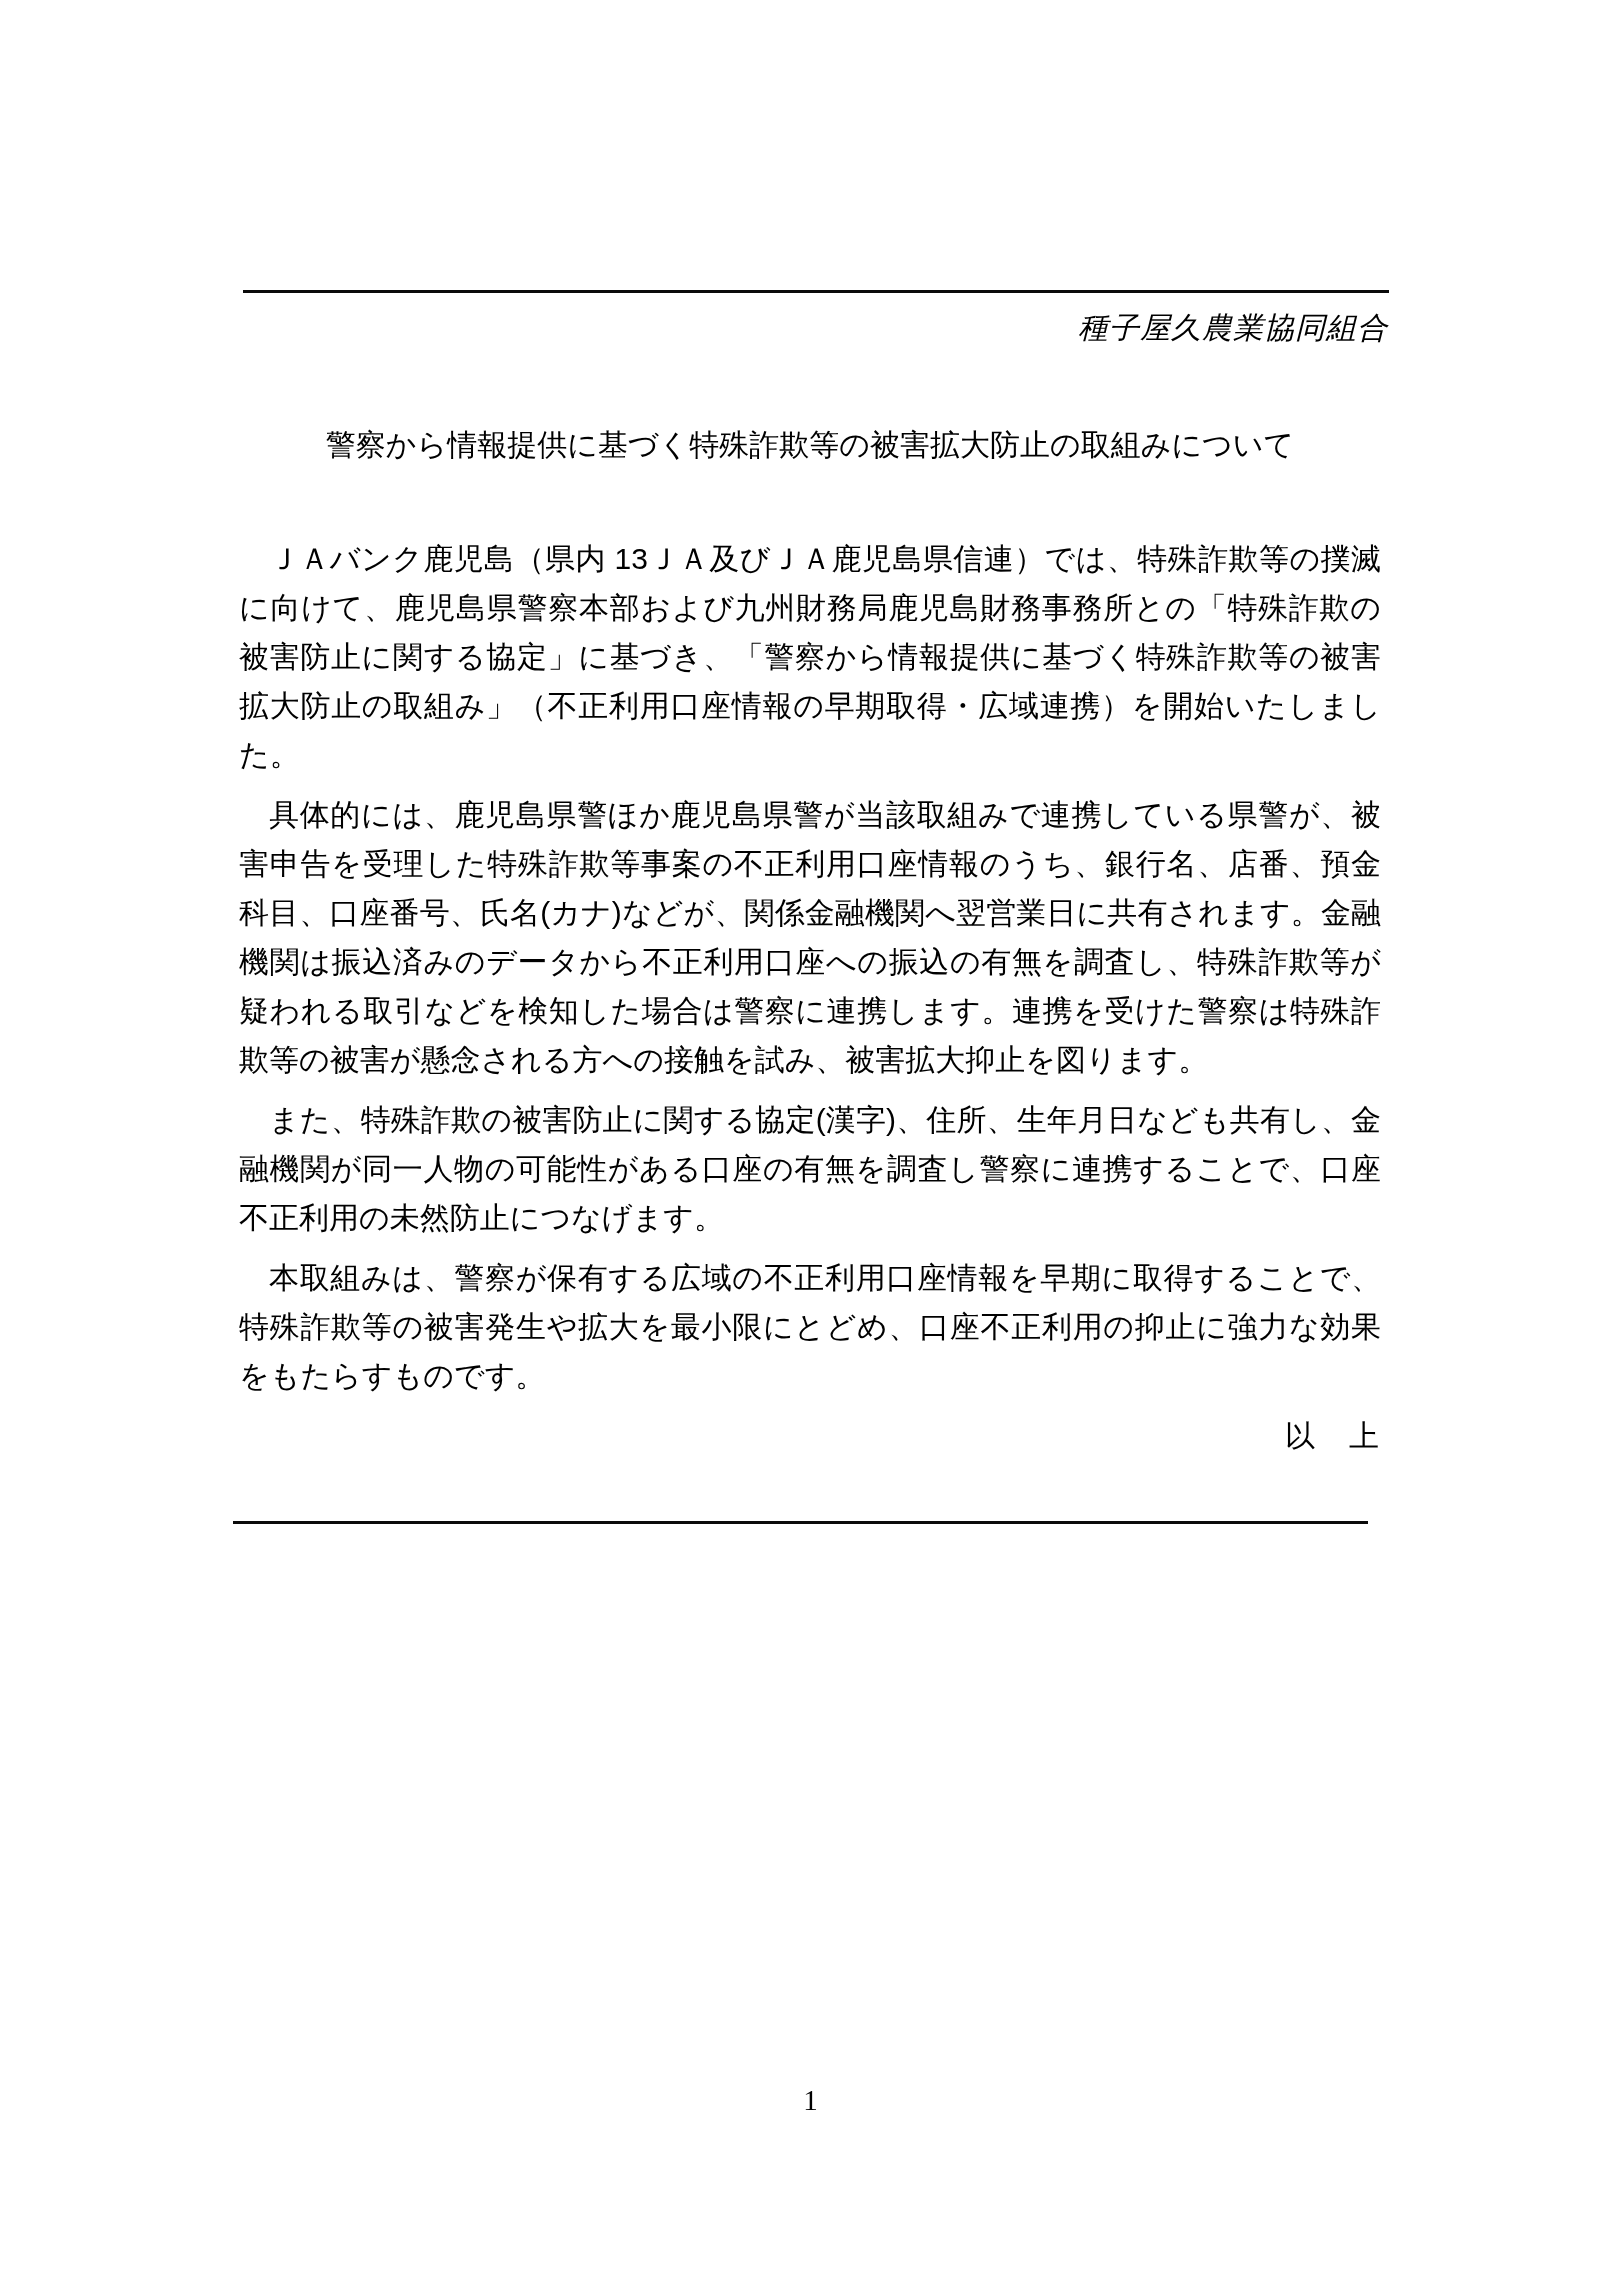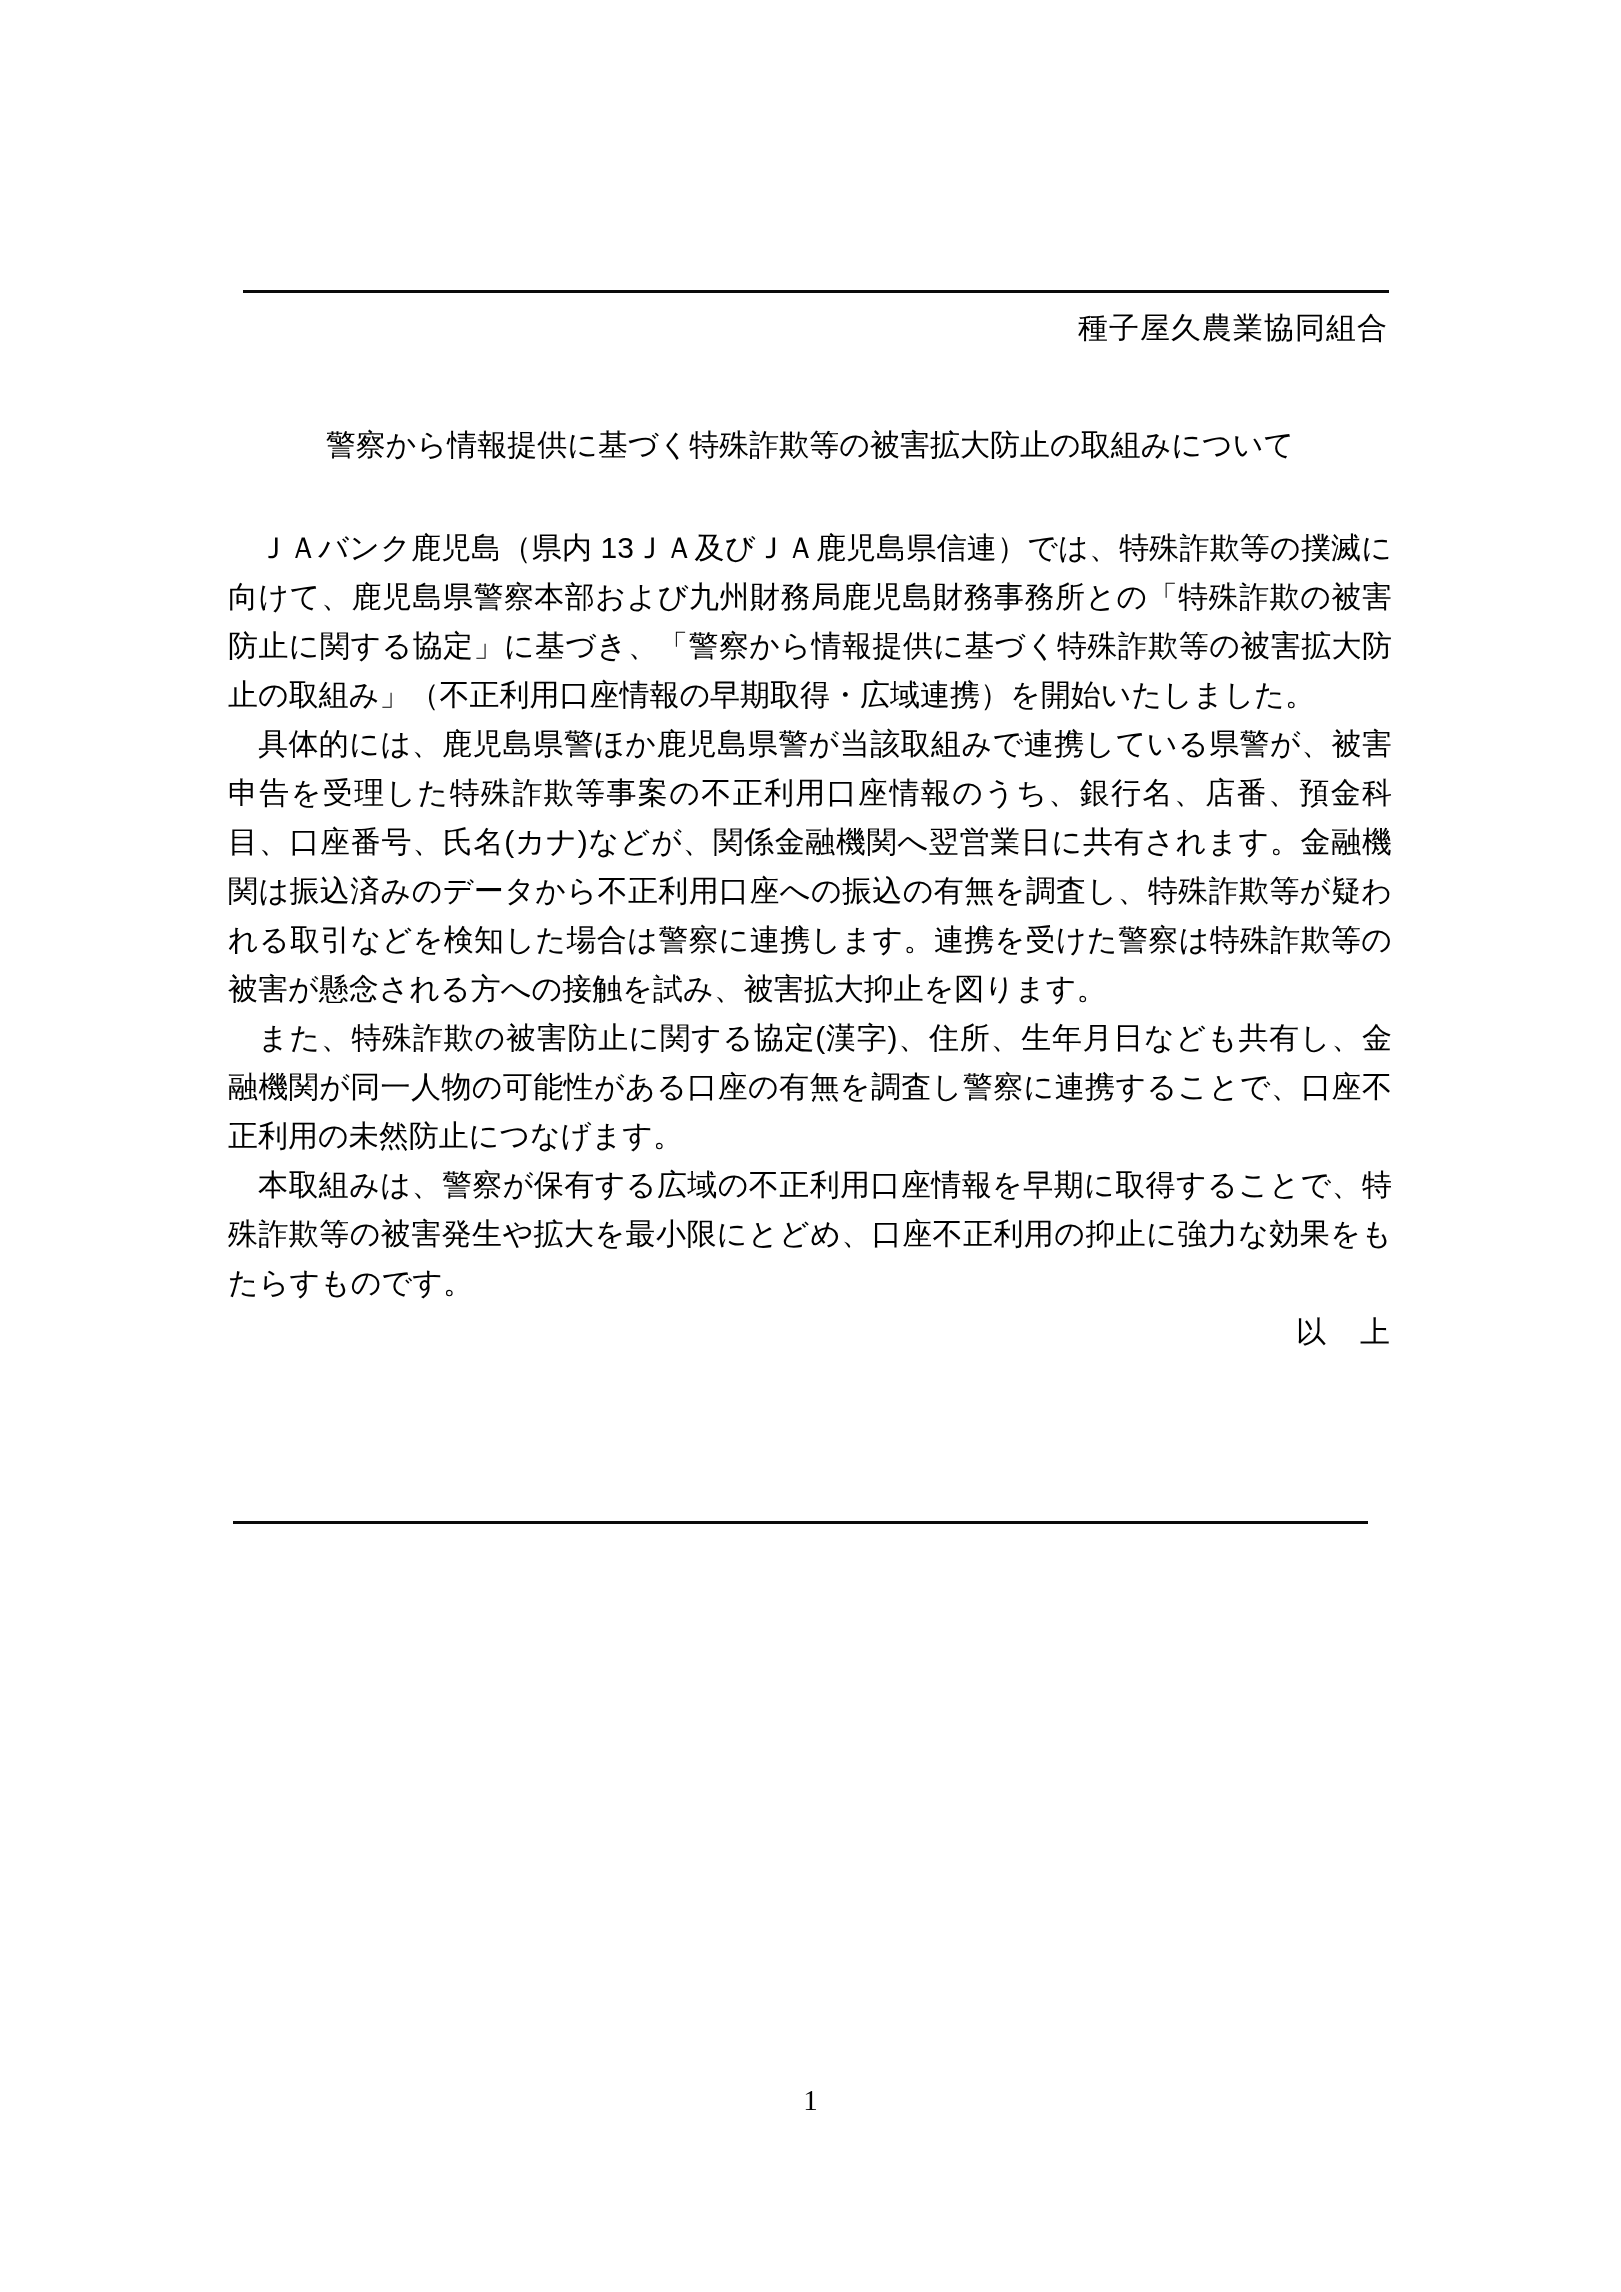--- a/index.html
+++ b/index.html
@@ -33,41 +33,42 @@
   }
   .org-line {
     position: absolute;
     left: 228px;
     top: 308px;
     width: 1160px;
     text-align: right;
     font-size: 30px;
     letter-spacing: 1px;
     white-space: nowrap;
+    font-style: italic;
   }
   .doc-title {
     position: absolute;
     left: 228px;
     top: 425px;
     width: 1164px;
     text-align: center;
     font-size: 30px;
     white-space: nowrap;
   }
   .doc-body {
     position: absolute;
     left: 228px;
     top: 523px;
     width: 1164px;
     font-size: 30px;
     line-height: 49px;
     text-align: justify;
   }
   .doc-body p {
-    margin: 0;
+    margin: 11px;
     padding: 0;
     text-indent: 1em;
   }
   .doc-body p.closing {
     text-indent: 0;
     text-align: right;
     letter-spacing: 2px;
   }
   .page-number {
     position: absolute;

